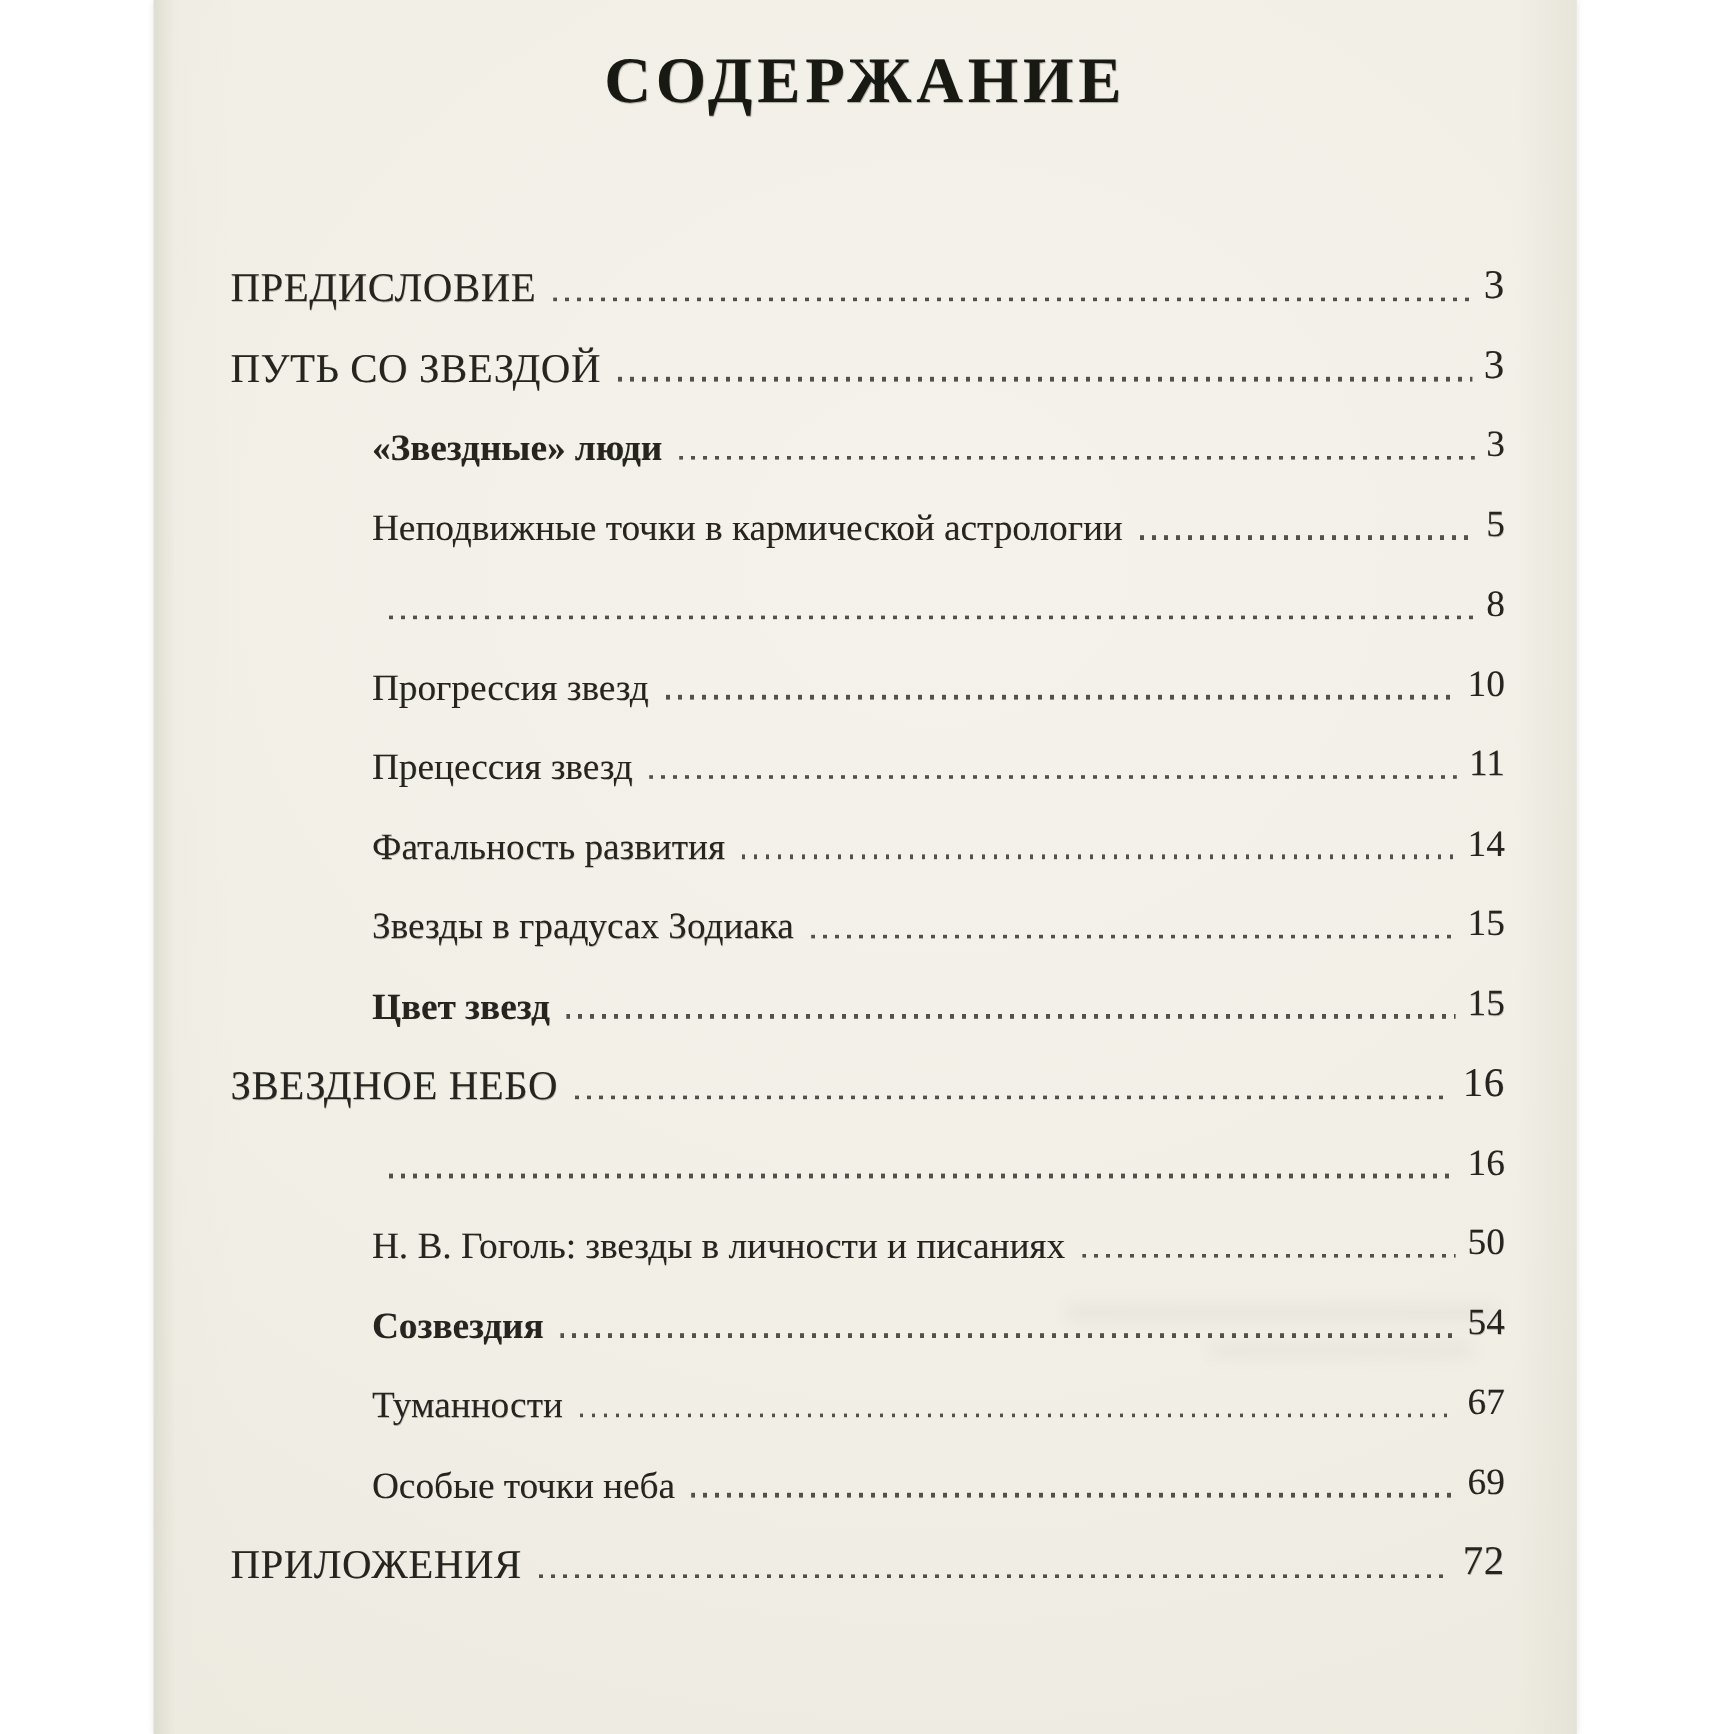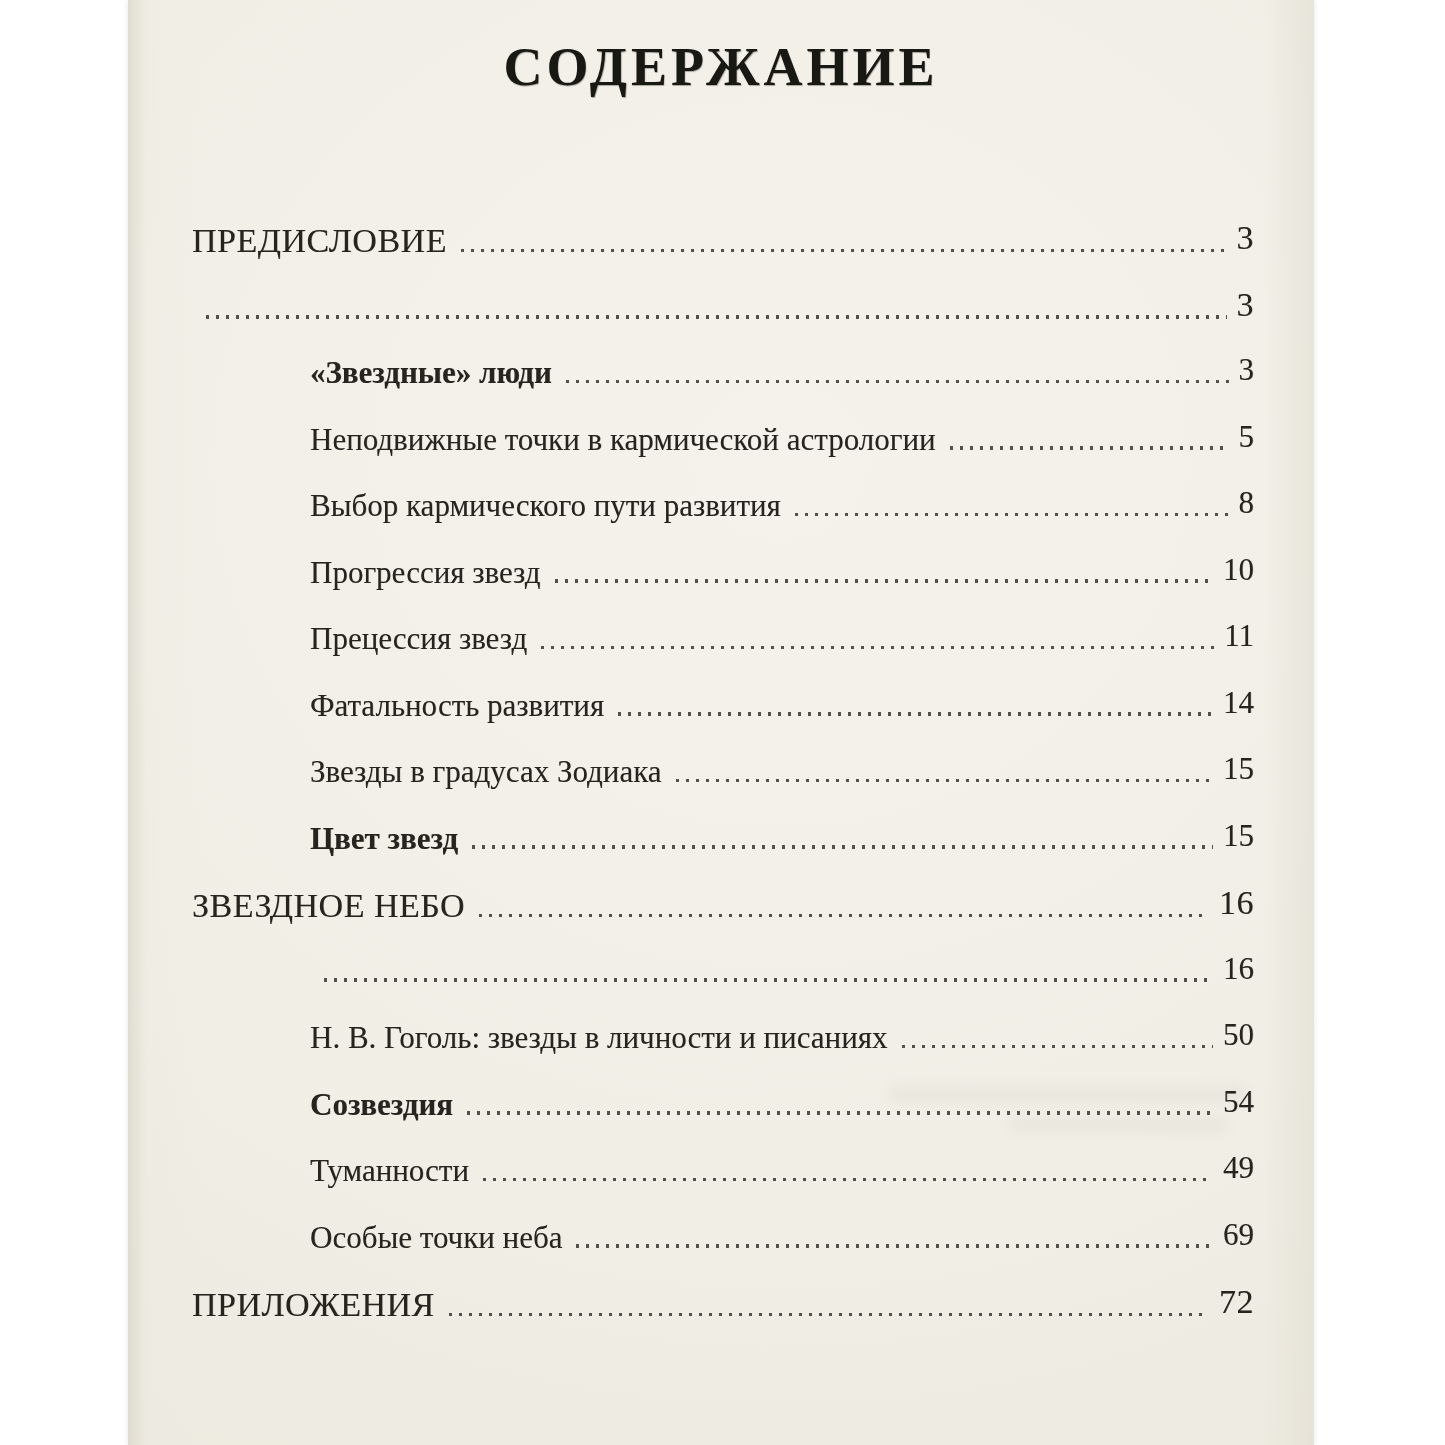--- a/index.html
+++ b/index.html
@@ -98,35 +98,35 @@
     <div class="bleed b1"></div>
     <div class="bleed b2"></div>
     <h1 class="page-title">СОДЕРЖАНИЕ</h1>
     <div class="toc">
         <div class="toc-row lvl0">
     <span class="toc-label">ПРЕДИСЛОВИЕ</span>
     <span class="dot-leader"></span>
     <span class="toc-page-num">3</span>
   </div>
         <div class="toc-row lvl0">
+    <span class="toc-label">ПУТЬ СО ЗВЕЗДОЙ</span>
     <span class="dot-leader"></span>
     <span class="toc-page-num">3</span>
   </div>
         <div class="toc-row lvl1 bold">
     <span class="toc-label">«Звездные» люди</span>
     <span class="dot-leader"></span>
     <span class="toc-page-num">3</span>
   </div>
         <div class="toc-row lvl1">
     <span class="toc-label">Неподвижные точки в кармической астрологии</span>
     <span class="dot-leader"></span>
     <span class="toc-page-num">5</span>
   </div>
         <div class="toc-row lvl1">
-    <span class="toc-label">Выбор кармического пути развития</span>
     <span class="dot-leader"></span>
     <span class="toc-page-num">8</span>
   </div>
         <div class="toc-row lvl1">
     <span class="toc-label">Прогрессия звезд</span>
     <span class="dot-leader"></span>
     <span class="toc-page-num">10</span>
   </div>
         <div class="toc-row lvl1">
     <span class="toc-label">Прецессия звезд</span>
@@ -163,21 +163,21 @@
     <span class="toc-page-num">50</span>
   </div>
         <div class="toc-row lvl1 bold">
     <span class="toc-label">Созвездия</span>
     <span class="dot-leader"></span>
     <span class="toc-page-num">54</span>
   </div>
         <div class="toc-row lvl1">
     <span class="toc-label">Туманности</span>
     <span class="dot-leader"></span>
-    <span class="toc-page-num">49</span>
+    <span class="toc-page-num">67</span>
   </div>
         <div class="toc-row lvl1">
     <span class="toc-label">Особые точки неба</span>
     <span class="dot-leader"></span>
     <span class="toc-page-num">69</span>
   </div>
         <div class="toc-row lvl0">
     <span class="toc-label">ПРИЛОЖЕНИЯ</span>
     <span class="dot-leader"></span>
     <span class="toc-page-num">72</span>

